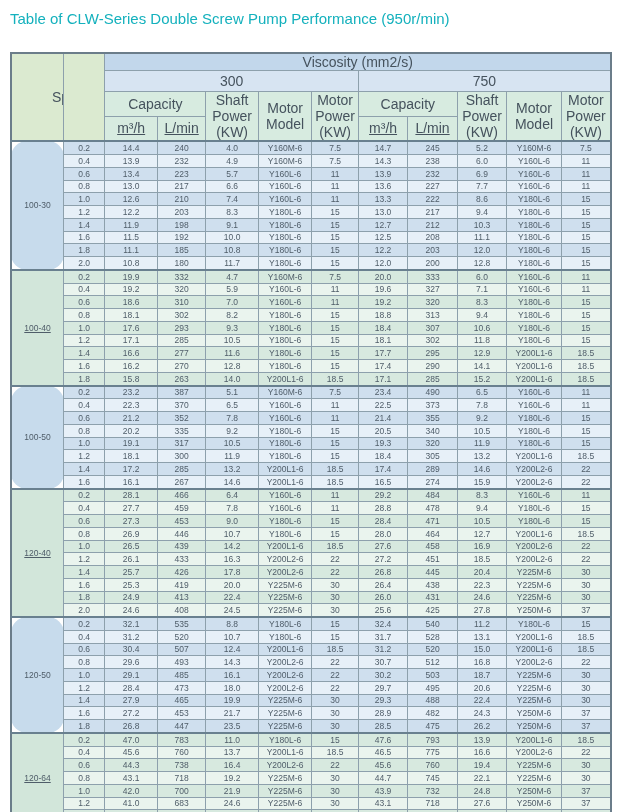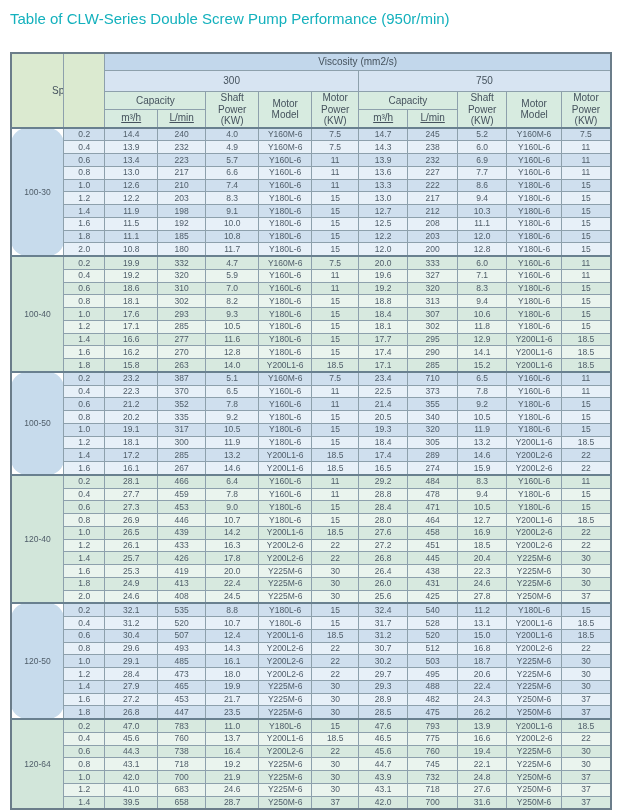--- a/index.html
+++ b/index.html
@@ -21,35 +21,35 @@
   }
   table.perf{
     table-layout:fixed;border-collapse:collapse;width:602px;margin:25px 10px 0 10px;
     border:2px solid var(--outer);
   }
   th,td{
     border:1px solid var(--border);overflow:hidden;text-align:center;vertical-align:middle;
     padding:0;color:var(--text);
   }
   thead th{
-    font-size:10px;font-weight:normal;color:var(--hdr-text);white-space:pre-line;
+    font-size:14px;font-weight:normal;color:var(--hdr-text);white-space:pre-line;
     line-height:1.15;
   }
   th.h-spec,th.h-pres{background:var(--hdr-green);padding-left:40px;}
   th.h-visc{background:var(--hdr-visc);height:16px;}
   th.h-level{background:var(--hdr-level);height:20px;}
   th.h-sub{background:var(--hdr-mint);height:15px;}
   th.h-unit{background:var(--hdr-mint);height:15px;text-decoration:underline;}
   tbody td{font-size:8.5px;height:11.75px;line-height:1;}
   tbody tr.blue.dark td{background:var(--blue-dark);}
   tbody tr.blue.light td{background:var(--blue-light);}
   tbody tr.green.dark td{background:var(--green-dark);}
   tbody tr.green.light td{background:var(--green-light);}
   tbody tr.blue td.spec-cell{background:var(--blue-label);border-radius:16px;}
-  tbody tr.green td.spec-cell{background:var(--green-label);}
+  tbody tr.green td.spec-cell{background:var(--green-label);text-decoration:underline;}
   tbody tr.group-start td{border-top:2px solid var(--border-dark);}
 </style>
 </head>
 <body>
 
 <h1 class="page-title">Table of CLW-Series Double Screw Pump Performance (950r/min)</h1>
 
 <table class="perf">
   <colgroup>
     <col style="width:52px">
@@ -349,21 +349,21 @@
       </tr>
       <tr class="blue dark group-start">
         <td rowspan="8" class="spec-cell">100-50</td>
         <td>0.2</td>
         <td>23.2</td>
         <td>387</td>
         <td>5.1</td>
         <td>Y160M-6</td>
         <td>7.5</td>
         <td>23.4</td>
-        <td>710</td>
+        <td>490</td>
         <td>6.5</td>
         <td>Y160L-6</td>
         <td>11</td>
       </tr>
       <tr class="blue light">
         <td>0.4</td>
         <td>22.3</td>
         <td>370</td>
         <td>6.5</td>
         <td>Y160L-6</td>

